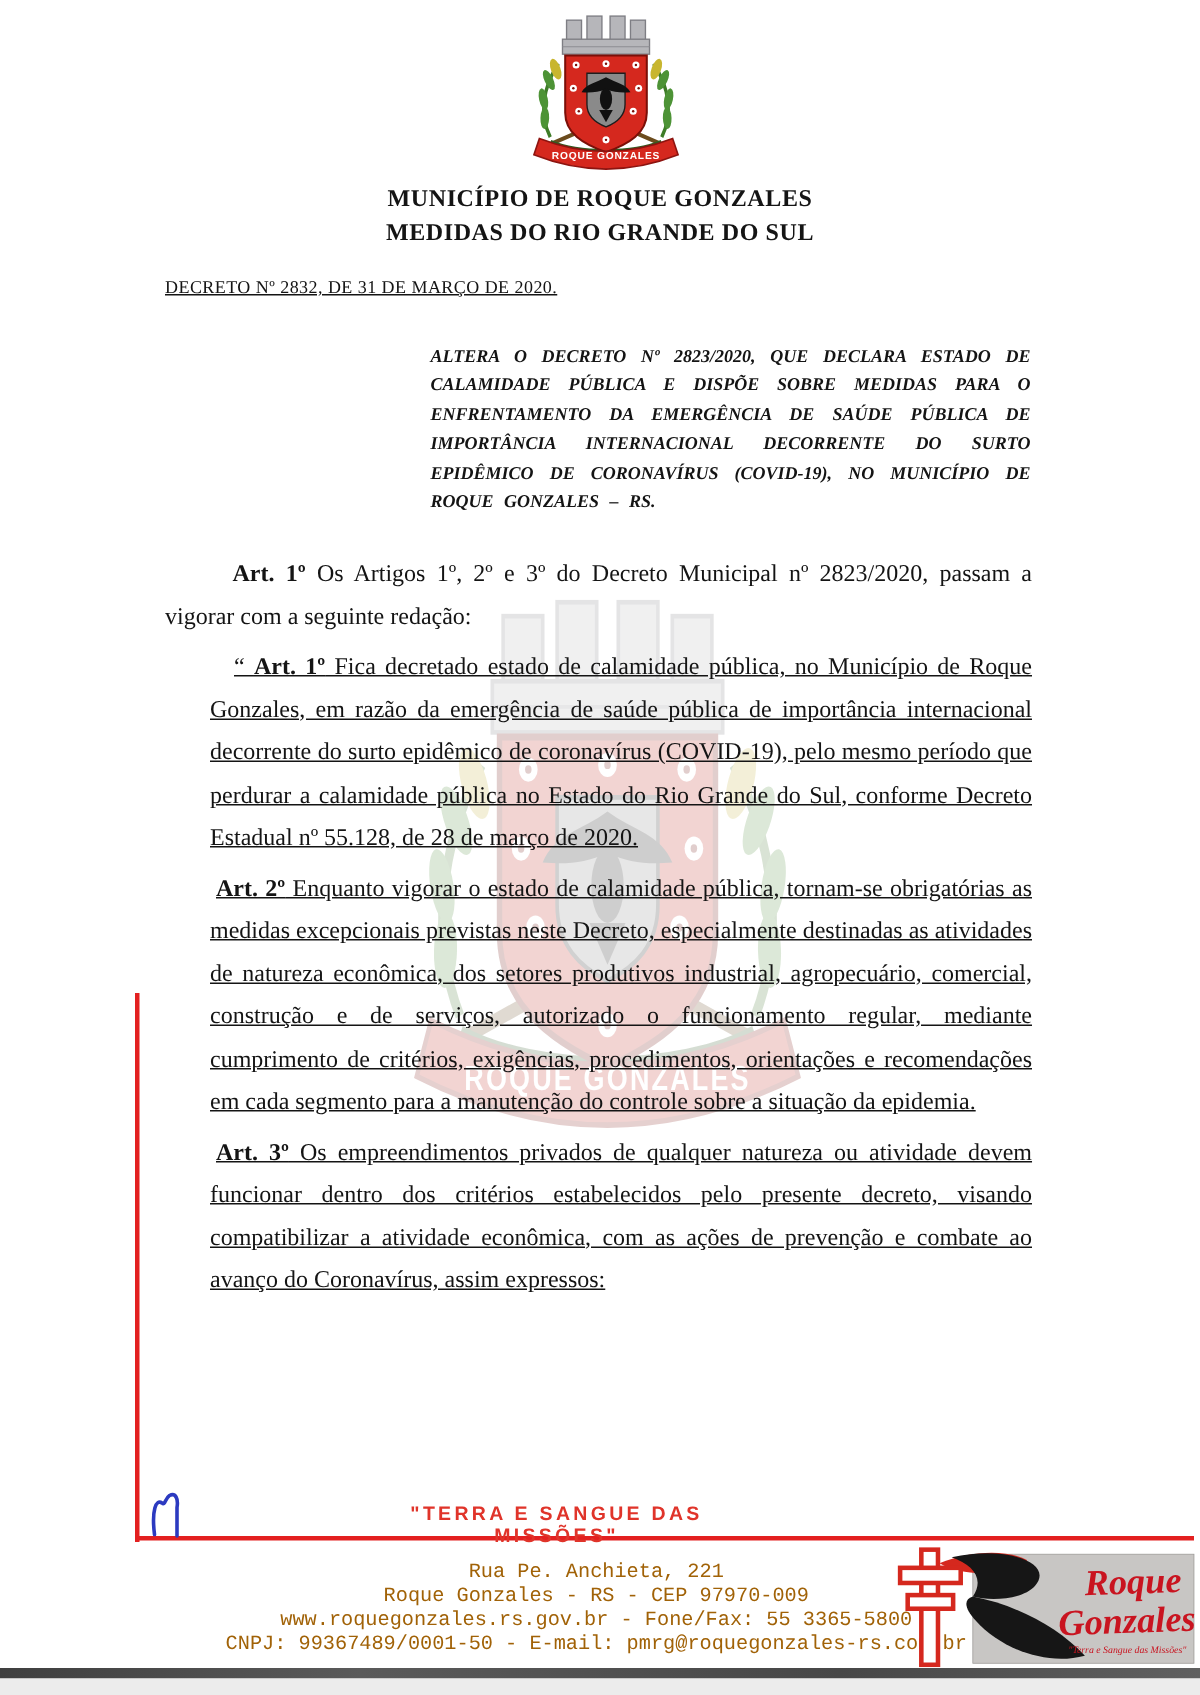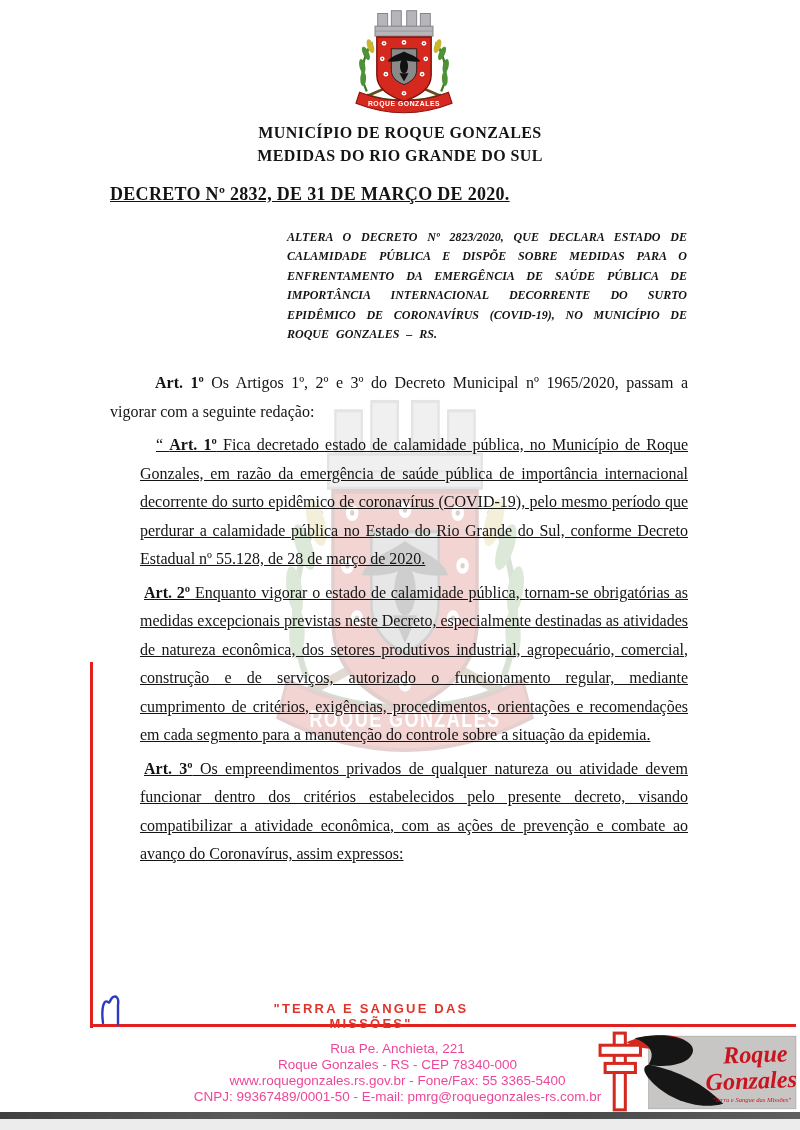--- a/index.html
+++ b/index.html
@@ -5,21 +5,21 @@
   html,body{margin:0;padding:0;background:#ffffff;}
   .page{
     position:relative;width:800px;height:1130px;margin:0 auto;
     background:#ffffff;overflow:hidden;
     font-family:"Liberation Serif",serif;color:#141414;
   }
   
   .crest{position:absolute;left:336px;top:6px;width:136px;height:111px;}
   .header-titles{position:absolute;left:0;top:121px;width:800px;text-align:center;
     font-weight:bold;font-size:16px;line-height:23px;letter-spacing:0.4px;}
-  .decree-title{position:absolute;left:110px;top:184px;font-weight:bold;font-size:18px;
+  .decree-title{position:absolute;left:110px;top:184px;font-weight:normal;font-size:12px;
     text-decoration:underline;letter-spacing:0.3px;}
   
   .ementa{position:absolute;left:287px;top:228px;width:400px;
     font-weight:bold;font-style:italic;font-size:12px;line-height:19.4px;
     text-align:justify;word-spacing:4px;}
   
   .body-flow{position:absolute;left:110px;top:369px;width:578px;
     font-size:16px;line-height:28.5px;text-align:justify;}
   .body-flow p{margin:0 0 0 0;}
   .para{text-indent:45px;}
@@ -35,21 +35,21 @@
   .frame-v{position:absolute;left:90px;top:662px;width:3px;height:366px;background:#e32020;}
   .frame-h{position:absolute;left:90px;top:1024px;width:706px;height:3px;background:#e32020;}
   
   .slogan{position:absolute;left:232px;top:1001px;width:278px;text-align:center;
     font-family:"Liberation Sans",sans-serif;font-weight:bold;font-size:13px;
     letter-spacing:2.2px;color:#e0342a;}
   
   .bluemark{position:absolute;left:97px;top:992px;width:32px;height:40px;}
   
   .footer-address{position:absolute;left:105px;top:1041px;width:585px;text-align:center;
-    font-family:Liberation Sans, sans-serif;font-size:13.5px;line-height:16px;color:#ec4899;}
+    font-family:Liberation Mono, monospace;font-size:13.5px;line-height:16px;color:#a16207;}
   .footer-logo{position:absolute;left:592px;top:1030px;width:206px;height:87px;}
   
   .scan-edge{position:absolute;left:0;top:1112px;width:800px;height:7px;
     background:linear-gradient(to right,#3f3f3f,#5a5a5a 30%,#474747 70%,#606060);}
   .scan-below{position:absolute;left:0;top:1119px;width:800px;height:11px;background:#ececec;}
 </style>
 </head>
 <body>
 
 <div class="page">
@@ -127,39 +127,39 @@
   <div class="header-titles">
     <div>MUNICÍPIO DE ROQUE GONZALES</div>
     <div>MEDIDAS DO RIO GRANDE DO SUL</div>
   </div>
 
   <div class="decree-title">DECRETO Nº 2832, DE 31 DE MARÇO DE 2020.</div>
 
   <div class="ementa">ALTERA O DECRETO Nº 2823/2020, QUE DECLARA ESTADO DE CALAMIDADE PÚBLICA E DISPÕE SOBRE MEDIDAS PARA O ENFRENTAMENTO DA EMERGÊNCIA DE SAÚDE PÚBLICA DE IMPORTÂNCIA INTERNACIONAL DECORRENTE DO SURTO EPIDÊMICO DE CORONAVÍRUS (COVID-19), NO MUNICÍPIO DE ROQUE GONZALES – RS.</div>
 
   <div class="body-flow">
-    <p class="para"><b>Art. 1º</b><span> Os Artigos 1º, 2º e 3º do Decreto Municipal nº 1965/2020, passam a vigorar com a seguinte redação:</span></p>
+    <p class="para"><b>Art. 1º</b><span> Os Artigos 1º, 2º e 3º do Decreto Municipal nº 2823/2020, passam a vigorar com a seguinte redação:</span></p>
     <p class="quoted q1"><span>“ </span><b>Art. 1º</b><span> Fica decretado estado de calamidade pública, no Município de Roque Gonzales, em razão da emergência de saúde pública de importância internacional decorrente do surto epidêmico de coronavírus (COVID-19), pelo mesmo período que perdurar a calamidade pública no Estado do Rio Grande do Sul, conforme Decreto Estadual nº 55.128, de 28 de março de 2020.</span></p>
     <p class="quoted q2"><b>Art. 2º</b><span> Enquanto vigorar o estado de calamidade pública, tornam-se obrigatórias as medidas excepcionais previstas neste Decreto, especialmente destinadas as atividades de natureza econômica, dos setores produtivos industrial, agropecuário, comercial, construção e de serviços, autorizado o funcionamento regular, mediante cumprimento de critérios, exigências, procedimentos, orientações e recomendações em cada segmento para a manutenção do controle sobre a situação da epidemia.</span></p>
     <p class="quoted q3"><b>Art. 3º</b><span> Os empreendimentos privados de qualquer natureza ou atividade devem funcionar dentro dos critérios estabelecidos pelo presente decreto, visando compatibilizar a atividade econômica, com as ações de prevenção e combate ao avanço do Coronavírus, assim expressos:</span></p>
   </div>
 
   <div class="frame-v"></div>
   <div class="frame-h"></div>
 
   <div class="slogan">"TERRA E SANGUE DAS MISSÕES"</div>
 
   <svg class="bluemark" viewBox="0 0 32 40" aria-hidden="true">
     <path d="M6,31 C4,15 7,7 11,10 C13,12 13,7 16,5 C20,3 22,7 21,13 L21,32" stroke="#2c3ac0" stroke-width="2.4" fill="none" stroke-linecap="round" stroke-linejoin="round"></path>
   </svg>
 
   <div class="footer-address">
     <div>Rua Pe. Anchieta, 221</div>
-    <div>Roque Gonzales - RS - CEP 78340-000</div>
-    <div>www.roquegonzales.rs.gov.br - Fone/Fax: 55 3365-5400</div>
+    <div>Roque Gonzales - RS - CEP 97970-009</div>
+    <div>www.roquegonzales.rs.gov.br - Fone/Fax: 55 3365-5800</div>
     <div>CNPJ: 99367489/0001-50 - E-mail: pmrg@roquegonzales-rs.com.br</div>
   </div>
 
   <svg class="footer-logo" viewBox="0 0 204 86" aria-hidden="true">
     <rect x="56" y="6" width="146" height="72" fill="#c8c6c4" stroke="#9a9896" stroke-width="0.5"></rect>
     <path d="M34,12 C55,3 80,3 92,10 C78,20 52,22 34,12 Z" fill="#d5281e"></path>
     <path d="M42,8 C80,0 110,12 97,27 C89,36 68,37 56,34 C64,22 56,13 42,8 Z" fill="#161616"></path>
     <path d="M56,34 C86,40 112,54 130,73 C104,80 74,68 58,50 C50,41 50,36 56,34 Z" fill="#161616"></path>
     <g fill="#ffffff" stroke="#d5281e" stroke-width="3">
       <rect x="22" y="3" width="11" height="76"></rect>

